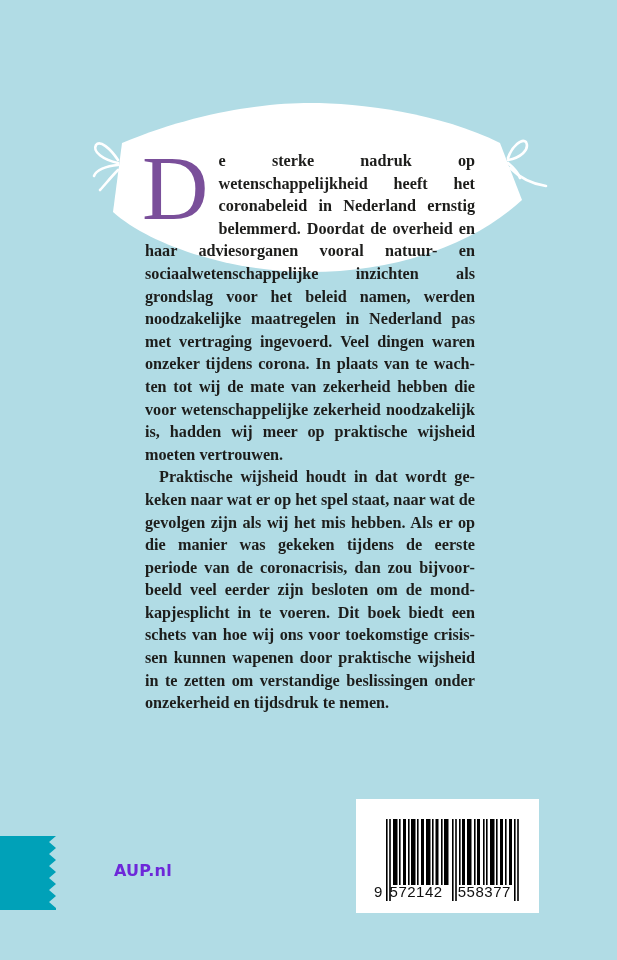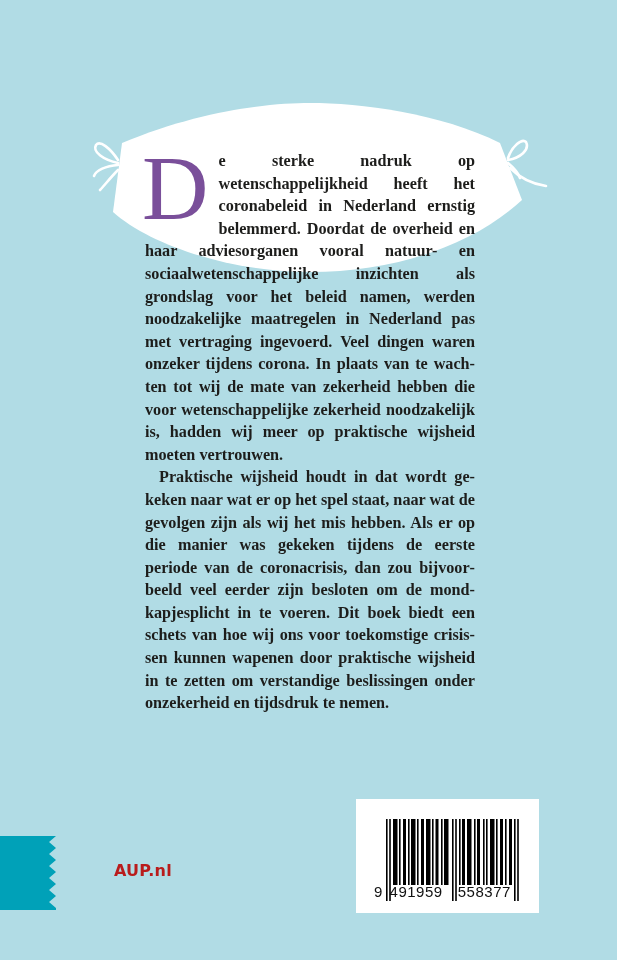--- a/index.html
+++ b/index.html
@@ -19,21 +19,21 @@
   .blurb p + p { text-indent: 14px; margin-top: 0; }
   .dropcap {
     float: left; font-family: "Liberation Serif", "DejaVu Serif", serif;
     font-weight: normal; color: #7a4f9a; font-size: 92px; line-height: 72px;
     margin: 2px 10px 0 -3px; height: 68px;
   }
   .tab-mark { position: absolute; left: 0; top: 836px; width: 56px; height: 74px; }
   .publisher {
     position: absolute; left: 114px; top: 861px;
     font-family: "DejaVu Sans", "Liberation Sans", sans-serif;
-    font-weight: bold; font-size: 16px; color: #b91c1c; letter-spacing: 0.2px;
+    font-weight: bold; font-size: 16px; color: #6d28d9; letter-spacing: 0.2px;
   }
   .barcode-box {
     position: absolute; left: 356px; top: 799px; width: 183px; height: 114px;
     background: #ffffff;
   }
   .barcode-bars { position: absolute; left: 30px; top: 20px; }
   .isbn-digits {
     position: absolute; left: 18px; top: 84px; width: 150px;
     font-family: "Liberation Sans", "DejaVu Sans", sans-serif;
     font-size: 15px; color: #111; display: flex; gap: 0;
@@ -104,16 +104,16 @@
       <rect x="110" y="0" width="1.6" height="66"></rect>
         <rect x="114" y="0" width="3" height="66"></rect>
       <rect x="119" y="0" width="1.6" height="66"></rect>
         <rect x="123" y="0" width="3" height="66"></rect>
       <rect x="128" y="0" width="1.6" height="82"></rect>
         <rect x="131.2" y="0" width="1.6" height="82"></rect>
     </g>
   </svg>
   <div class="isbn-digits">
     <span class="isbn-first">9</span>
-    <span class="isbn-g1">491959</span>
+    <span class="isbn-g1">572142</span>
     <span class="isbn-g2">558377</span>
   </div>
 </div>
 
 </body></html>

